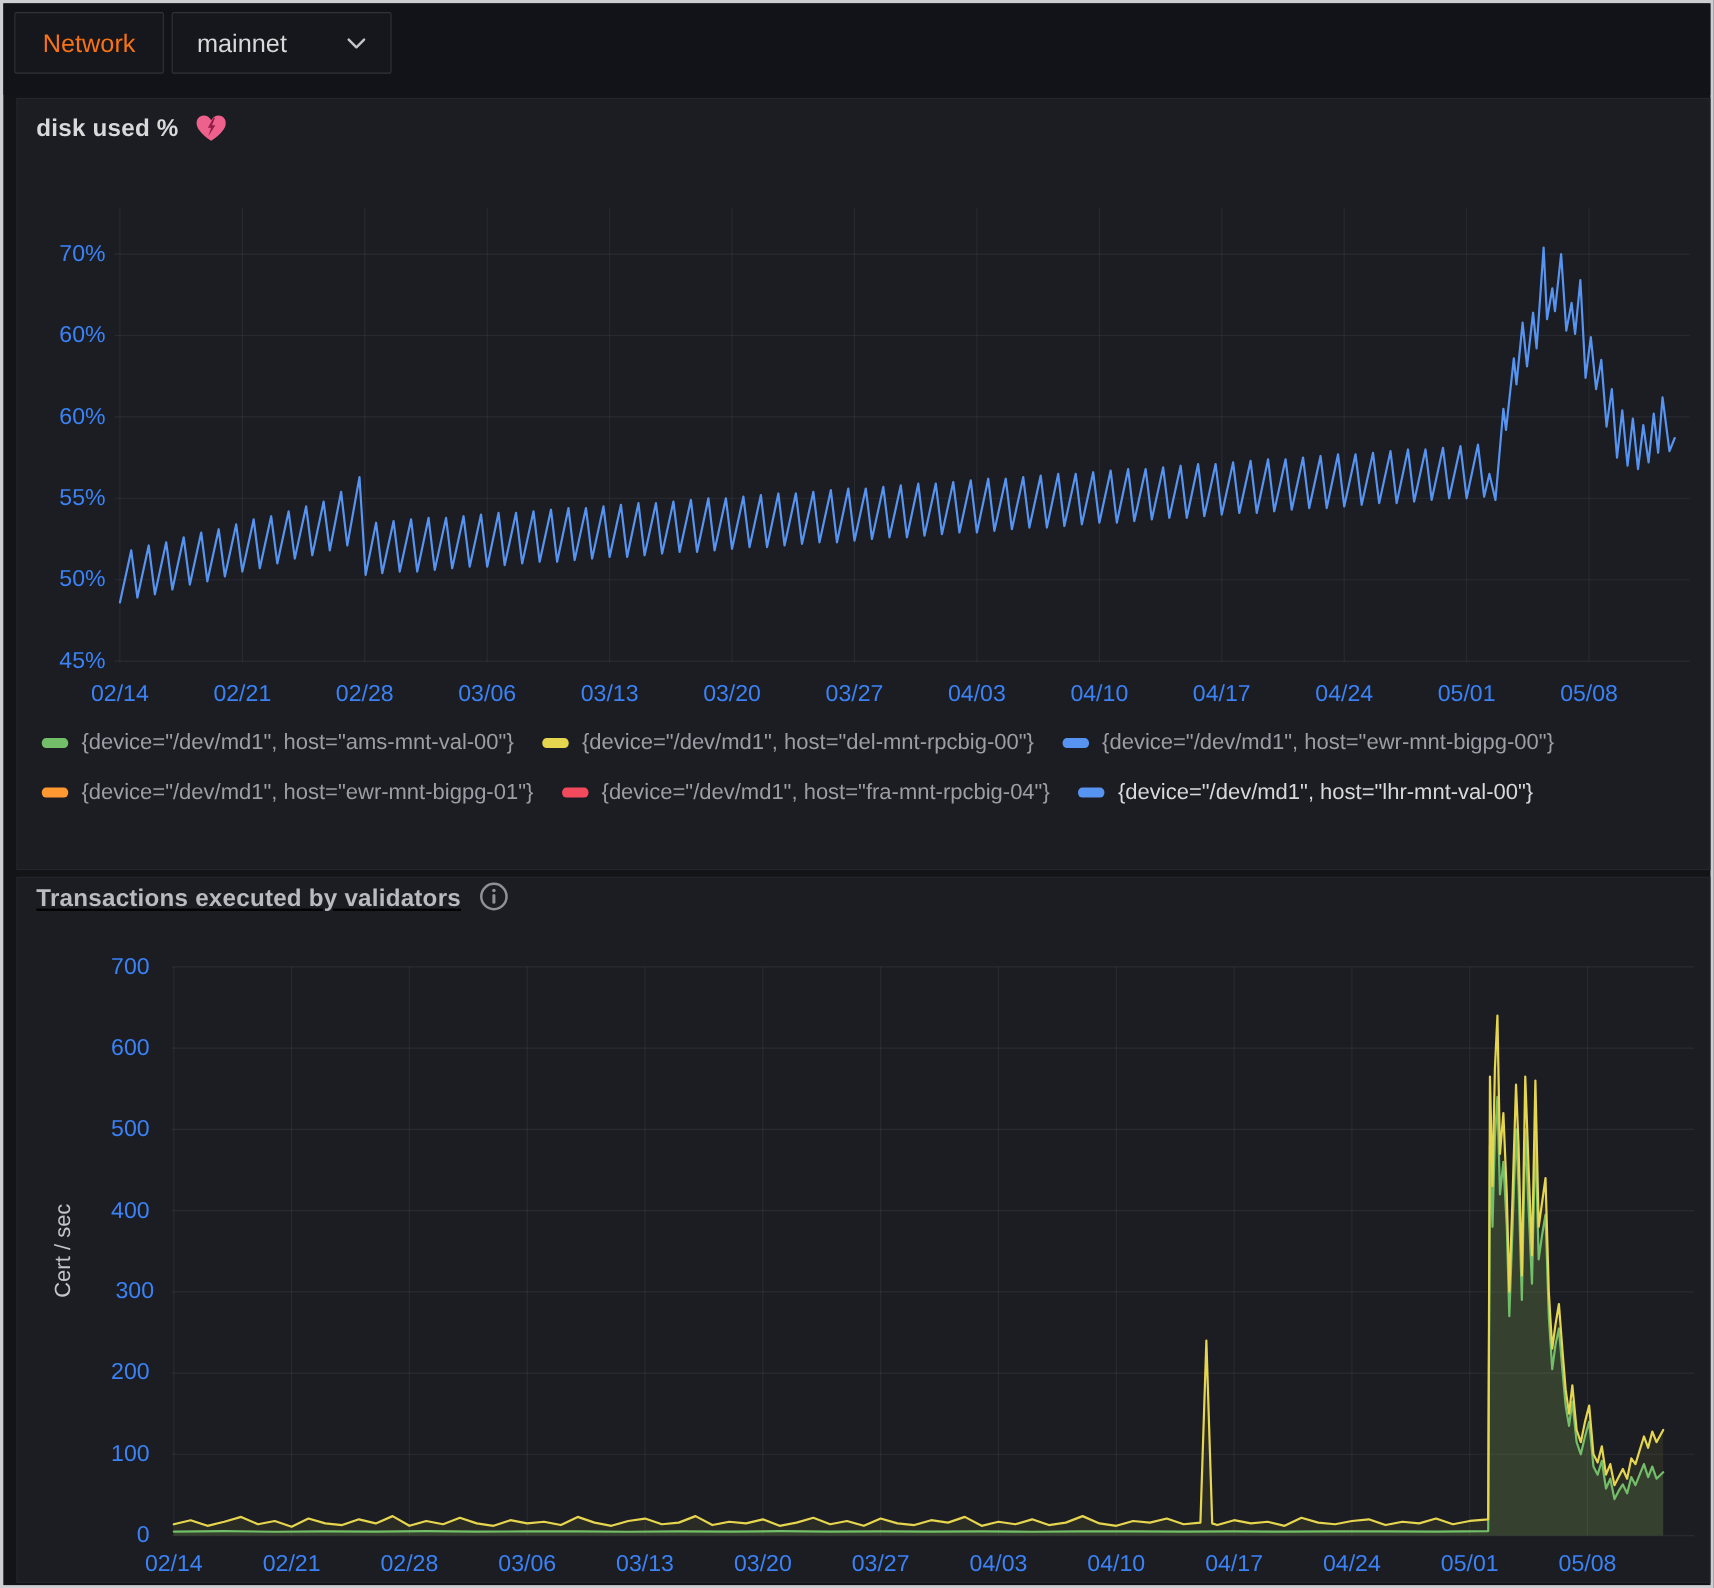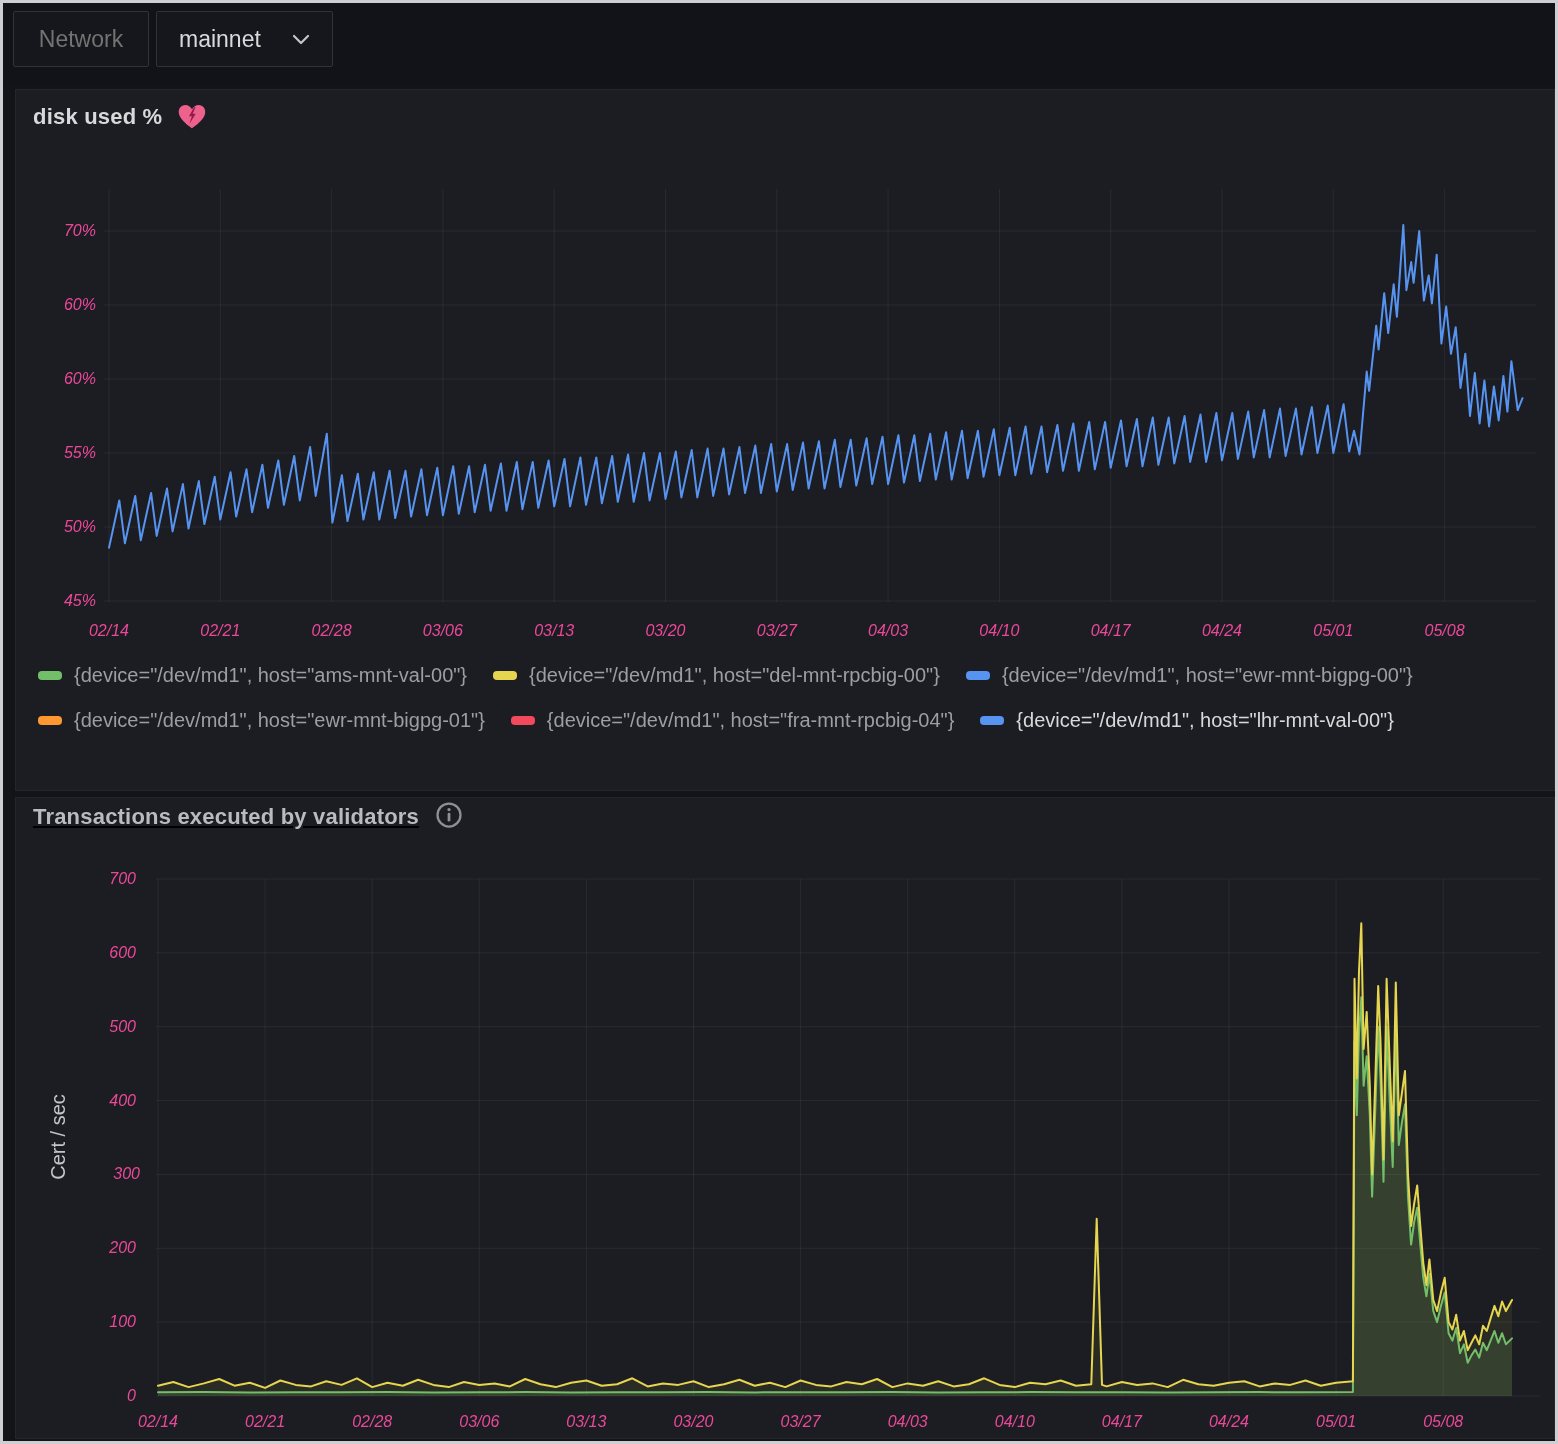--- a/index.html
+++ b/index.html
@@ -7,36 +7,36 @@
     width:1558px;height:1444px;position:relative;overflow:hidden;
     font-family:"Liberation Sans","DejaVu Sans",sans-serif;
     border:3px solid #cdced1;box-sizing:border-box;
   }
   .topstrip{position:absolute;left:0;top:0;width:100%;height:83px;background:#121318;}
   .hbox{
     position:absolute;top:8px;height:56px;border:1px solid #313338;border-radius:2px;
     background:#16171c;display:flex;align-items:center;box-sizing:border-box;
   }
   #network-box{left:10px;width:136px;justify-content:center;}
-  #network-box span{color:#737373;font-size:23px;font-weight:500;}
-  #mainnet-box{left:153px;width:177px;padding:0 22px;justify-content:space-between;cursor:pointer;align-items:center;}
+  #network-box span{color:#f97316;font-size:23px;font-weight:500;}
+  #mainnet-box{left:153px;width:200px;padding:0 22px;justify-content:space-between;cursor:pointer;align-items:center;}
   #mainnet-box .val{color:#d8d9da;font-size:23px;font-weight:500;}
   .panel{
     position:absolute;left:12px;width:1540px;background:#1b1d22;
     border:1px solid #24262b;box-sizing:border-box;
   }
   #panel1{top:86px;height:702px;}
   #panel2{top:794px;height:642px;}
   .title-row{position:absolute;left:17px;top:12px;display:flex;align-items:flex-end;gap:15px;}
   #panel2 .title-row{top:2px;text-decoration:underline;}
   .panel-title{margin:0;font-size:22px;font-weight:700;color:#d8d9da;letter-spacing:.2px;}
   #panel2 .panel-title{color:#b9bbc0;}
   .chart-svg{position:absolute;left:0;top:0;}
   .grid{stroke:rgba(204,204,220,0.08);stroke-width:1;}
-  .xtick,.ytick{position:absolute;font-size:16px;color:#ec4899;line-height:26px;font-style:italic;}
+  .xtick,.ytick{position:absolute;font-size:21px;color:#3b82f6;line-height:26px;}
   .xtick{width:96px;text-align:center;}
   .ytick{width:84px;text-align:right;}
   .legend{
     position:absolute;left:22px;right:16px;top:570px;
     display:flex;flex-wrap:wrap;column-gap:26px;row-gap:15px;align-content:flex-start;
   }
   .legend-item{display:flex;align-items:center;gap:12px;cursor:pointer;height:30px;}
   .legend-item .swatch{width:24px;height:9px;border-radius:4px;flex:0 0 auto;}
   .legend-item .lbl{font-size:20px;color:#9c9ea5;white-space:nowrap;}
   .legend-item.hl .lbl{color:#d8d9da;}

